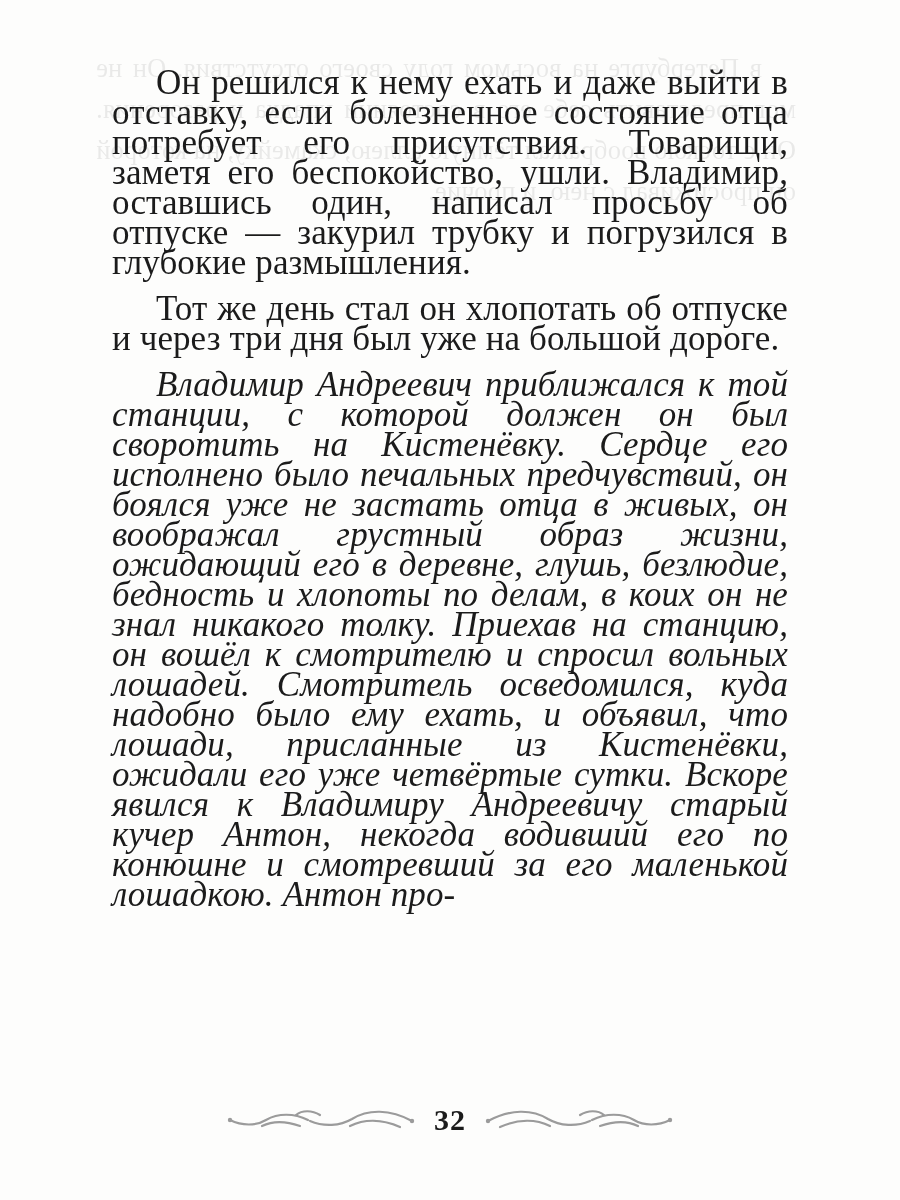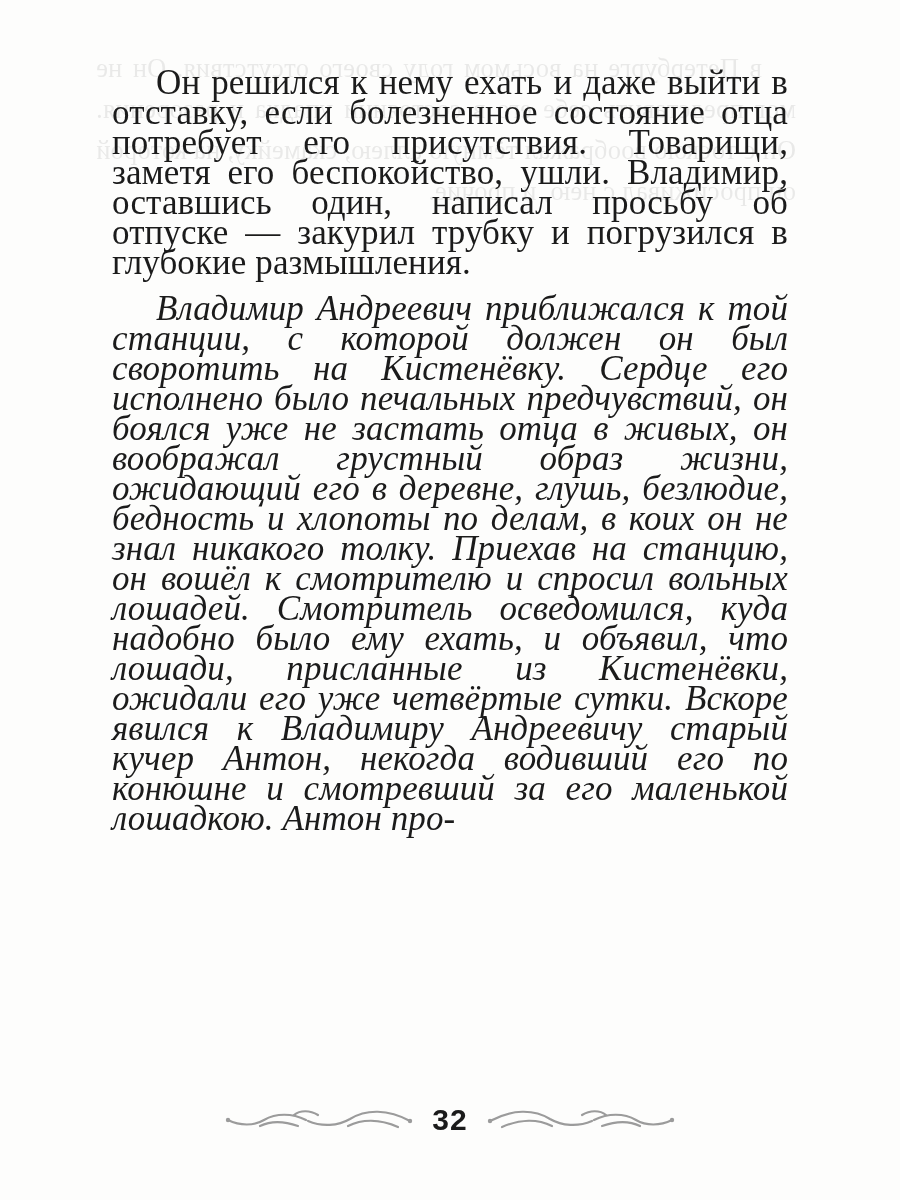--- a/index.html
+++ b/index.html
@@ -73,39 +73,40 @@
     height: 64px;
     display: flex;
     align-items: center;
     justify-content: center;
     gap: 14px;
   }
   .page-number {
     font-size: 30px;
     font-weight: bold;
     color: #1b1b1b;
-    font-family: Liberation Sans, sans-serif;
+    font-family: Liberation Serif, serif;
     letter-spacing: 1px;
   }
   .ornament {
     display: block;
   }
   .ornament.left { transform: scaleX(-1); }
 </style>
 </head>
 <body>
 
 <div class="page">
 
   <div class="bleed-through">
     <p>в Петербурге на восьмом году своего отсутствия. Он не мог представить себе его в состоянии упадка и разорения. Он с тоскою воображал тёмную аллею, скамейку, на которой он просиживал с нею, и прочие.</p>
   </div>
 
   <div class="text-column">
     <p class="para">Он решился к нему ехать и даже выйти в отставку, если болезненное состояние отца потребует его присутствия. Товарищи, заметя его беспокойство, ушли. Владимир, оставшись один, написал просьбу об отпуске — закурил трубку и погрузился в глубокие размышления.</p>
+    <p class="para">Тот же день стал он хлопотать об отпуске и через три дня был уже на большой дороге.</p>
     <p class="para last">Владимир Андреевич приближался к той станции, с которой должен он был своротить на Кистенёвку. Сердце его исполнено было печальных предчувствий, он боялся уже не застать отца в живых, он воображал грустный образ жизни, ожидающий его в деревне, глушь, безлюдие, бедность и хлопоты по делам, в коих он не знал никакого толку. Приехав на станцию, он вошёл к смотрителю и спросил вольных лошадей. Смотритель осведомился, куда надобно было ему ехать, и объявил, что лошади, присланные из Кистенёвки, ожидали его уже четвёртые сутки. Вскоре явился к Владимиру Андреевичу старый кучер Антон, некогда водивший его по конюшне и смотревший за его маленькой лошадкою. Антон про-</p>
   </div>
 
   <div class="footer">
     <svg class="ornament left" width="200" height="34" viewBox="0 0 200 34">
       <g fill="none" stroke="#9b9b9b" stroke-width="2.2" stroke-linecap="round">
         <path d="M8 18 C 30 6, 52 6, 68 16 C 80 23, 96 24, 110 18"></path>
         <path d="M20 24 C 38 16, 56 16, 70 23"></path>
         <path d="M112 17 C 126 10, 142 10, 154 17 C 164 23, 178 23, 190 17"></path>
         <path d="M120 23 C 134 18, 148 18, 158 23"></path>

